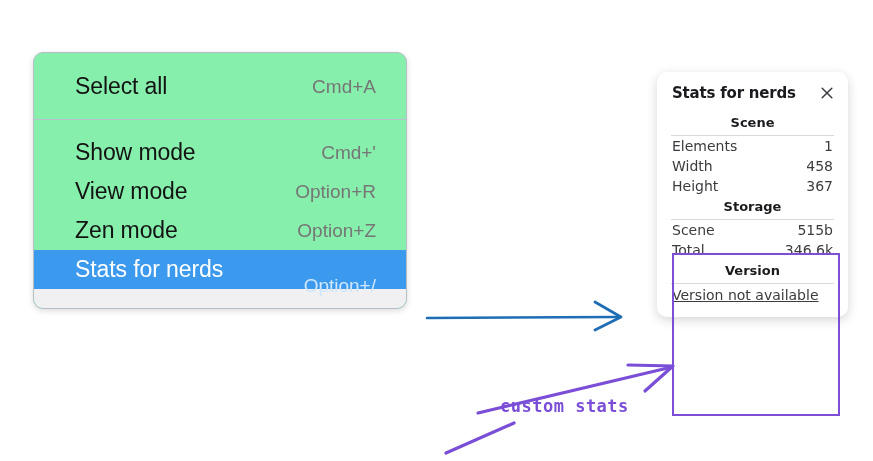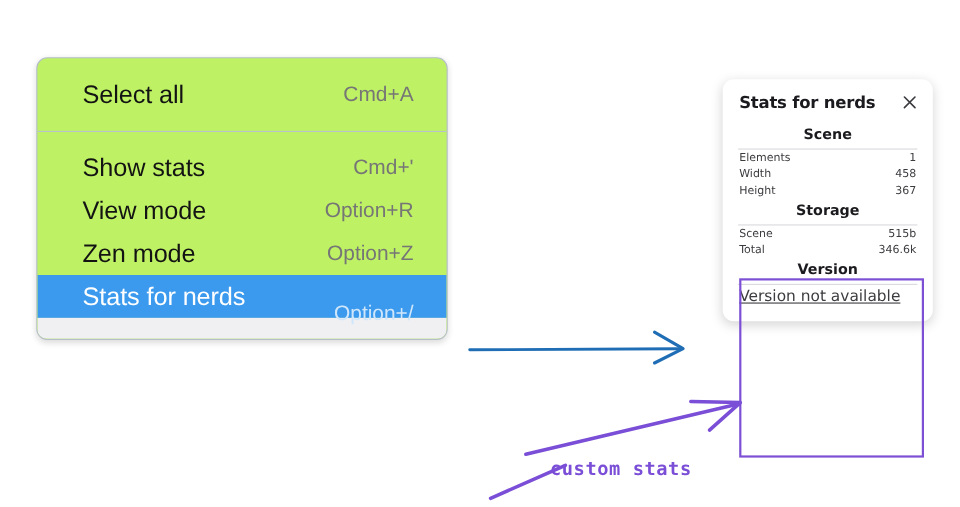--- a/index.html
+++ b/index.html
@@ -14,21 +14,21 @@
     overflow: hidden;
     position: relative;
   }
 
   
   #context-menu {
     position: absolute;
     left: 33px;
     top: 52px;
     width: 374px;
-    background: #bef264;
+    background: #86efac;
     border: 1px solid #b5bec8;
     border-radius: 10px;
     box-shadow: 0 2px 6px rgba(0,0,0,0.14);
     overflow: hidden;
     box-sizing: border-box;
   }
   .menu-group {
     padding: 8px 0;
   }
   .menu-group.first {
@@ -117,21 +117,21 @@
   }
   .hr {
     height: 1px;
     background: #d9d9dd;
     margin: 0 14px;
   }
   .stat-row {
     display: flex;
     justify-content: space-between;
     padding: 2px 15px 2px 15px;
-    font-size: 10px;
+    font-size: 14px;
     color: #3c3c40;
   }
   .stat-row .k { white-space: nowrap; }
   .stat-row .v { white-space: nowrap; }
   .stat-note {
     padding: 3px 15px 0 15px;
     font-size: 14px;
     color: #3c3c40;
     white-space: nowrap;
     text-decoration: underline;
@@ -160,38 +160,37 @@
   #anno-text {
     position: absolute;
     left: 500px;
     top: 396px;
     font-family: "DejaVu Sans Mono", monospace;
     font-size: 17px;
     font-weight: bold;
     color: #7a4ed6;
     letter-spacing: 0.5px;
     white-space: nowrap;
-    margin-top: 21px;
   }
 </style>
 </head>
 <body>
 
 <div id="context-menu">
 
   <div class="menu-group first">
     <div class="menu-item">
       <span class="label">Select all</span>
       <span class="shortcut">Cmd+A</span>
     </div>
   </div>
 
   <div class="menu-group second">
     <div class="menu-item">
-      <span class="label">Show stats</span>
+      <span class="label">Show mode</span>
       <span class="shortcut">Cmd+'</span>
     </div>
     <div class="menu-item">
       <span class="label">View mode</span>
       <span class="shortcut">Option+R</span>
     </div>
     <div class="menu-item">
       <span class="label">Zen mode</span>
       <span class="shortcut">Option+Z</span>
     </div>

